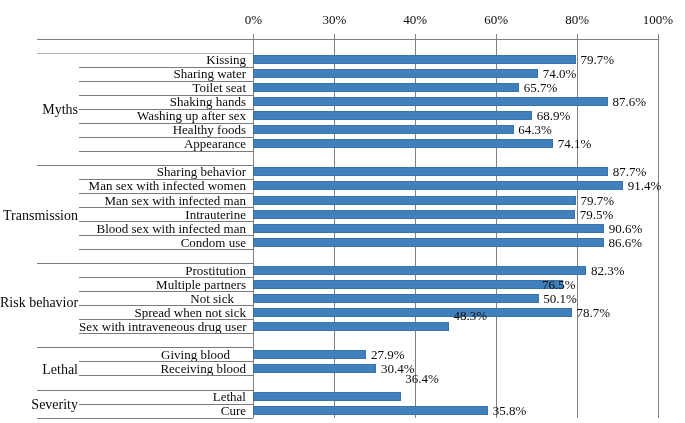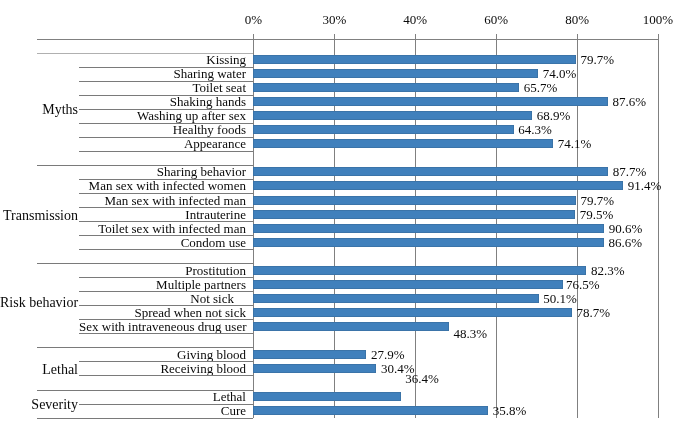--- a/index.html
+++ b/index.html
@@ -109,67 +109,67 @@
 </div>
 <div class="row">
   <div class="bar" style="left:253.4px;top:209.563px;width:321.657px;height:9px"></div>
   <div class="dlabel" style="left:579.657px;top:207.563px">79.5%</div>
   <div class="catlabel" style="left:79px;width:167px;top:207.563px">Intrauterine</div>
   <div class="innerline" style="left:79px;top:221.0815px;width:174.4px"></div>
 </div>
 <div class="row">
   <div class="bar" style="left:253.4px;top:223.6px;width:350.7882px;height:9px"></div>
   <div class="dlabel" style="left:608.7882px;top:221.6px">90.6%</div>
-  <div class="catlabel" style="left:79px;width:167px;top:221.6px">Toilet sex with infected man</div>
+  <div class="catlabel" style="left:79px;width:167px;top:221.6px">Blood sex with infected man</div>
   <div class="innerline" style="left:79px;top:235.1185px;width:174.4px"></div>
 </div>
 <div class="row">
   <div class="bar" style="left:253.4px;top:237.637px;width:350.3836px;height:9px"></div>
   <div class="dlabel" style="left:608.3836px;top:235.637px">86.6%</div>
   <div class="catlabel" style="left:79px;width:167px;top:235.637px">Condom use</div>
   <div class="innerline" style="left:79px;top:249.1556px;width:174.4px"></div>
 </div>
 <div class="outerline" style="left:36.8px;top:263.1926px;width:216.6px"></div>
 <div class="grouplabel" style="left:0px;width:78px;top:208.663px">Transmission</div>
 <div class="row">
   <div class="bar" style="left:253.4px;top:265.7111px;width:332.9858px;height:9px"></div>
   <div class="dlabel" style="left:590.9858px;top:263.7111px">82.3%</div>
   <div class="catlabel" style="left:79px;width:167px;top:263.7111px">Prostitution</div>
   <div class="innerline" style="left:79px;top:277.2296px;width:174.4px"></div>
 </div>
 <div class="row">
   <div class="bar" style="left:253.4px;top:279.7481px;width:309.519px;height:9px"></div>
-  <div class="dlabel" style="left:566px;top:277.7481px">76.5%</div>
+  <div class="dlabel" style="left:542px;top:277.7481px">76.5%</div>
   <div class="catlabel" style="left:79px;width:167px;top:277.7481px">Multiple partners</div>
   <div class="innerline" style="left:79px;top:291.2667px;width:174.4px"></div>
 </div>
 <div class="row">
   <div class="bar" style="left:253.4px;top:293.7852px;width:285.243px;height:9px"></div>
   <div class="dlabel" style="left:543.243px;top:291.7852px">50.1%</div>
   <div class="catlabel" style="left:67px;width:167px;top:291.7852px">Not sick</div>
   <div class="innerline" style="left:79px;top:305.3037px;width:174.4px"></div>
 </div>
 <div class="row">
   <div class="bar" style="left:253.4px;top:307.8222px;width:318.4202px;height:9px"></div>
   <div class="dlabel" style="left:576.4202px;top:305.8222px">78.7%</div>
   <div class="catlabel" style="left:79px;width:167px;top:305.8222px">Spread when not sick</div>
   <div class="innerline" style="left:79px;top:319.3407px;width:174.4px"></div>
 </div>
 <div class="row">
   <div class="bar" style="left:253.4px;top:321.8593px;width:195.4218px;height:9px"></div>
-  <div class="dlabel" style="left:453.4218px;top:327px">48.3%</div>
+  <div class="dlabel" style="left:453.4218px;top:309px">48.3%</div>
   <div class="catlabel" style="left:79px;width:167px;top:319.8593px">Sex with intraveneous drug user</div>
   <div class="innerline" style="left:79px;top:333.3778px;width:174.4px"></div>
 </div>
 <div class="outerline" style="left:36.8px;top:347.4148px;width:216.6px"></div>
 <div class="grouplabel" style="left:0px;width:78px;top:295.7037px">Risk behavior</div>
 <div class="row">
   <div class="bar" style="left:253.4px;top:349.9333px;width:112.8834px;height:9px"></div>
   <div class="dlabel" style="left:370.8834px;top:347.9333px">27.9%</div>
-  <div class="catlabel" style="left:79px;width:167px;top:347.9333px">Giving blood</div>
+  <div class="catlabel" style="left:63px;width:167px;top:347.9333px">Giving blood</div>
   <div class="innerline" style="left:79px;top:361.4519px;width:174.4px"></div>
 </div>
 <div class="row">
   <div class="bar" style="left:253.4px;top:363.9704px;width:122.9984px;height:9px"></div>
   <div class="dlabel" style="left:380.9984px;top:361.9704px">30.4%</div>
   <div class="catlabel" style="left:79px;width:167px;top:361.9704px">Receiving blood</div>
   <div class="innerline" style="left:79px;top:375.4889px;width:174.4px"></div>
 </div>
 <div class="outerline" style="left:36.8px;top:389.5259px;width:216.6px"></div>
 <div class="grouplabel" style="left:0px;width:78px;top:363.0704px">Lethal</div>

